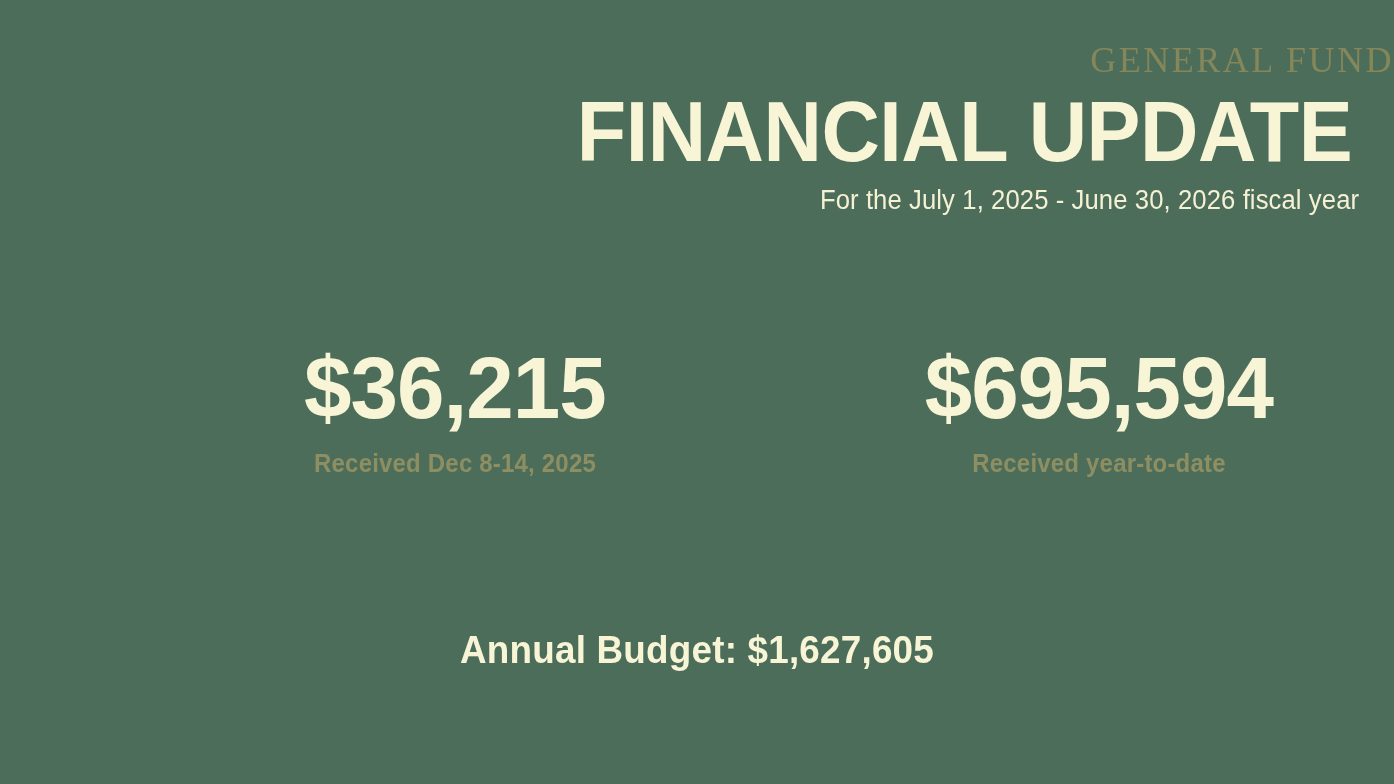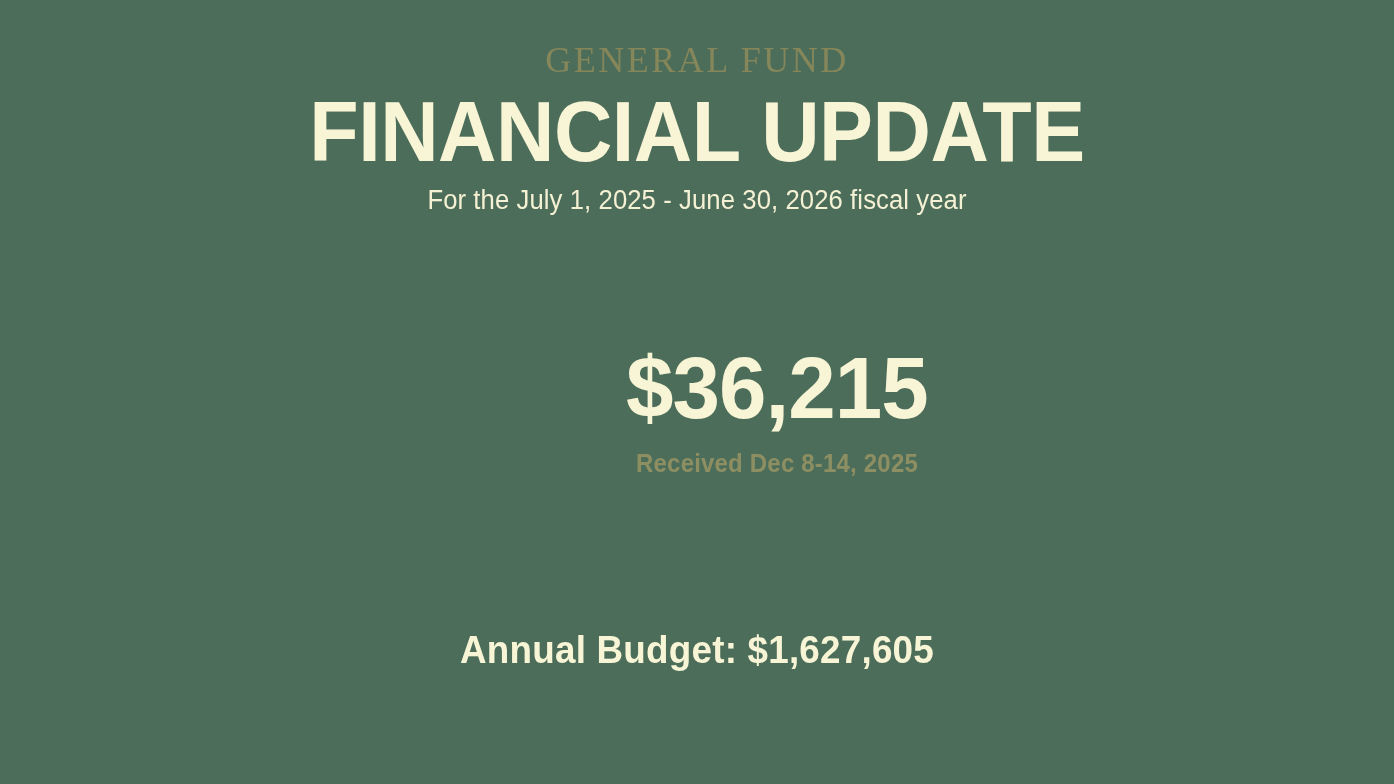--- a/index.html
+++ b/index.html
@@ -23,21 +23,21 @@
     background: #4c6d59;
     box-sizing: border-box;
   }
 
   
   .header {
     position: absolute;
     left: 0;
     top: 42px;
     width: 1394px;
-    text-align: center;
+    text-align: right;
   }
 
   .eyebrow {
     font-family: "Liberation Serif", "DejaVu Serif", serif;
     font-size: 36px;
     font-weight: 400;
     letter-spacing: 2.5px;
     color: #85875b;
     line-height: 1;
     margin: 0;
@@ -143,18 +143,22 @@
     <div class="subtitle">For the July 1, 2025 - June 30, 2026 fiscal year</div>
   </div>
 
   <div class="stats-row">
 
     <div class="stat stat-left">
       <div class="stat-value">$36,215</div>
       <div class="stat-caption">Received Dec 8-14, 2025</div>
     </div>
 
+    <div class="stat stat-right">
+      <div class="stat-value">$695,594</div>
+      <div class="stat-caption">Received year-to-date</div>
+    </div>
 
   </div>
 
   <div class="budget-line">Annual Budget: $1,627,605</div>
 
 </div>
 
 </body></html>

